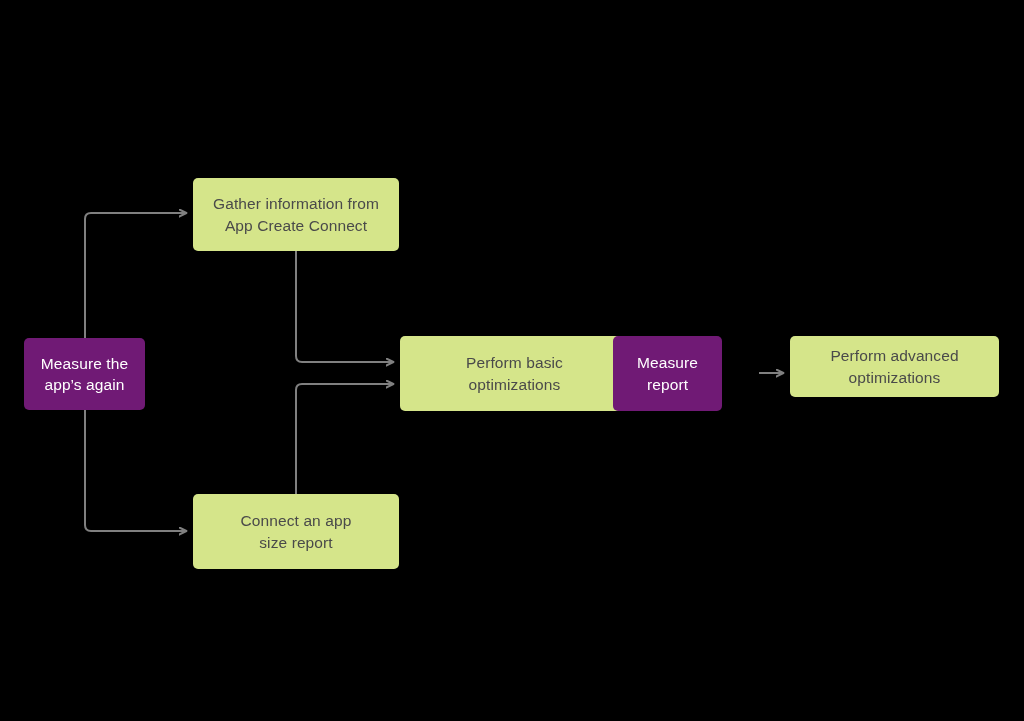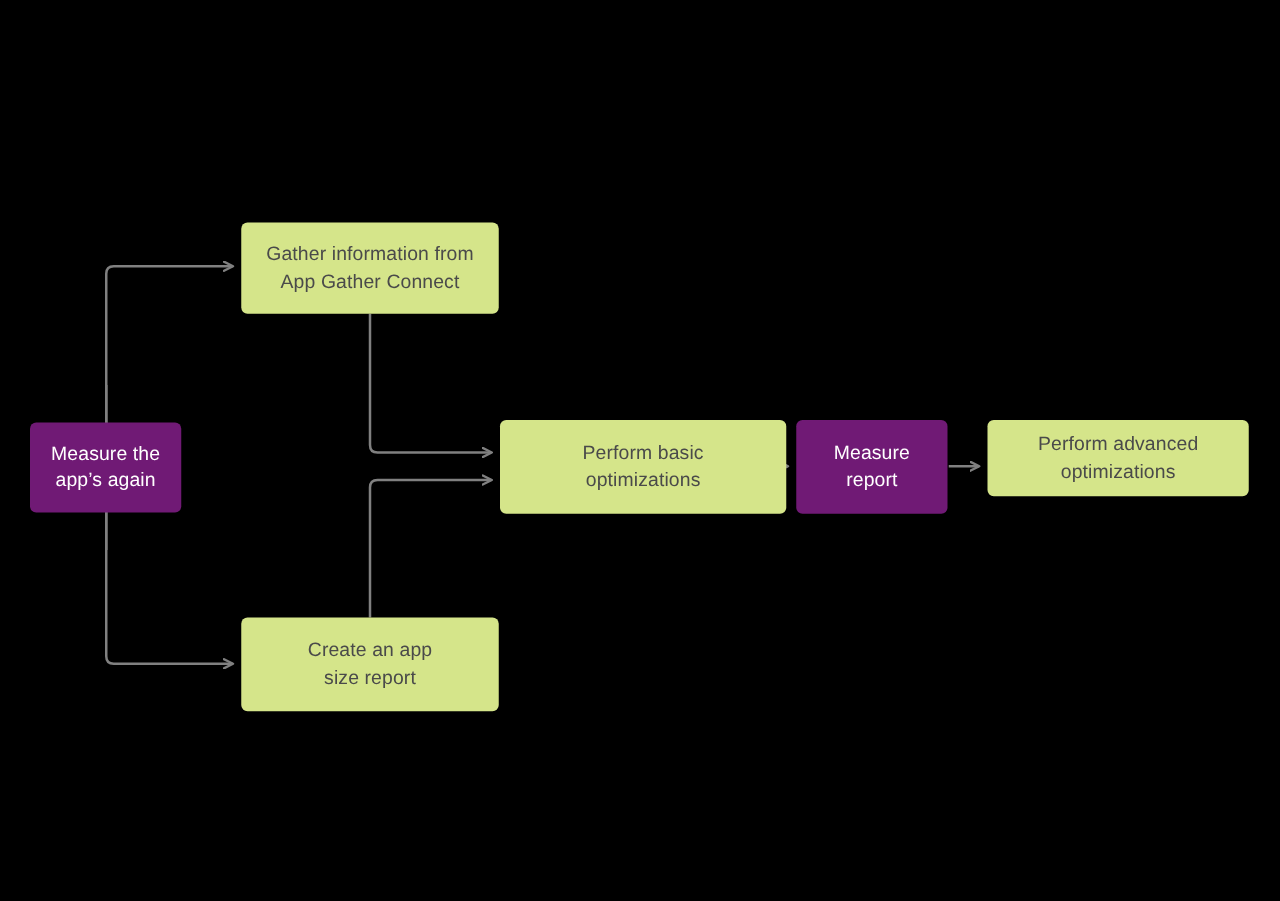--- a/index.html
+++ b/index.html
@@ -83,39 +83,39 @@
   <div class="node node-primary" style="left:24px; top:338px; width:121px; height:72px;">
     <span>
         <span>Measure the</span>
         <span>app’s again</span>
       </span>
   </div>
 
   <div class="node node-secondary" style="left:193px; top:178px; width:206px; height:73px;">
     <span>
         <span>Gather information from</span>
-        <span>App Gather Connect</span>
+        <span>App Create Connect</span>
       </span>
   </div>
 
   <div class="node node-secondary" style="left:193px; top:494px; width:206px; height:75px;">
     <span>
-        <span>Create an app</span>
+        <span>Connect an app</span>
         <span>size report</span>
       </span>
   </div>
 
   <div class="node node-secondary" style="left:400px; top:336px; width:229px; height:75px;">
     <span>
         <span>Perform basic</span>
         <span>optimizations</span>
       </span>
   </div>
 
-  <div class="node node-primary" style="left:637px; top:336px; width:121px; height:75px;">
+  <div class="node node-primary" style="left:613px; top:336px; width:109px; height:75px;">
     <span>
         <span>Measure</span>
         <span>report</span>
       </span>
   </div>
 
   <div class="node node-secondary" style="left:790px; top:336px; width:209px; height:61px;">
     <span>
         <span>Perform advanced</span>
         <span>optimizations</span>

